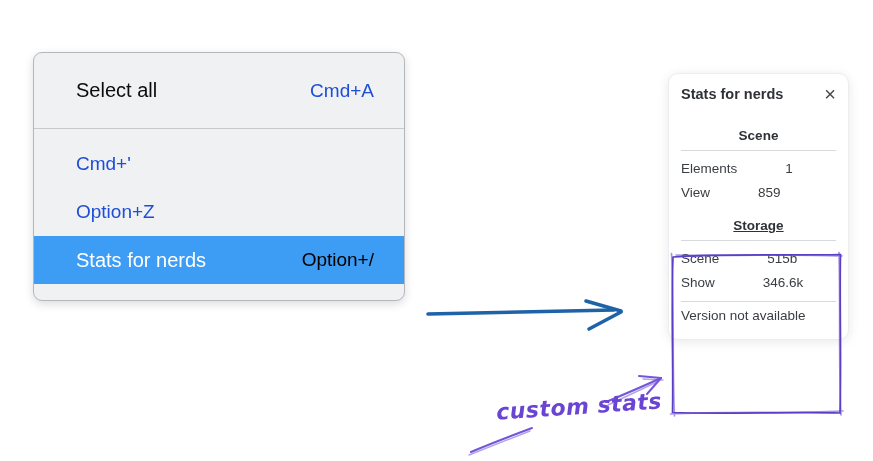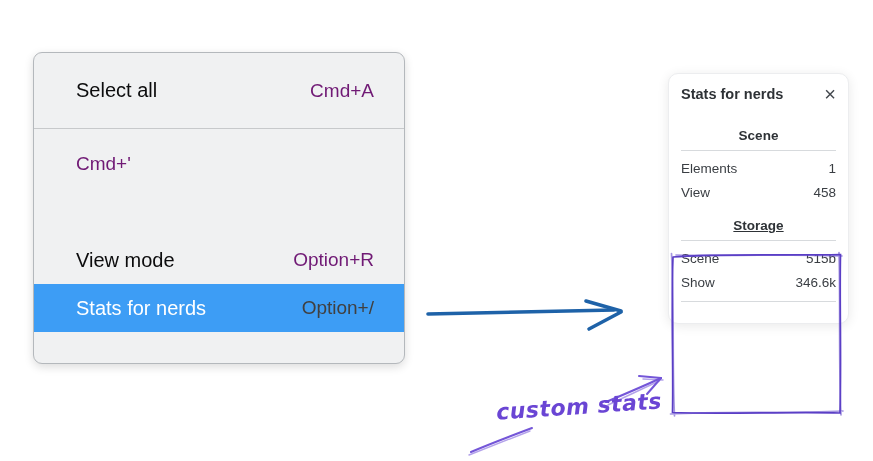--- a/index.html
+++ b/index.html
@@ -7,48 +7,48 @@
     position:relative;width:873px;height:461px;background:#ffffff;overflow:hidden;
     font-family:"Liberation Sans",sans-serif;
     --menu-highlight:#3d9df5;--flow-arrow:#1e62a8;--annotation:#7456d8;
     --annotation-text:#6a45d4;--sketch-box:#5b3fc6;
   }
 
   
   .menu{
     position:absolute;left:33px;top:52px;width:372px;box-sizing:border-box;
     background:#f0f1f2;border:1px solid #b4b8bc;border-radius:9px;
-    box-shadow:0 3px 10px rgba(0,0,0,.14);overflow:hidden;padding-bottom:31px;
+    box-shadow:0 3px 10px rgba(0,0,0,.14);overflow:hidden;padding-bottom:16px;
   }
   .menu-item{
     height:48px;display:flex;justify-content:space-between;align-items:center;
     padding:0 30px 0 42px;font-size:20px;color:#0c0c0d;cursor:default;white-space:nowrap;
   }
   .menu-item.tall{height:75px;}
   .menu-sep{height:1px;background:#c7c9cb;}
   .menu-group{padding-top:11px;}
-  .mi-shortcut{font-size:19px;color:#701a75;}
+  .mi-shortcut{font-size:19px;color:#1d4ed8;}
   .menu-item.highlighted{background:var(--menu-highlight);color:#ffffff;font-weight:500;}
-  .menu-item.highlighted .mi-shortcut{color:#404040;font-weight:400;}
+  .menu-item.highlighted .mi-shortcut{color:#000000;font-weight:400;}
 
   
   .panel{
     position:absolute;left:668px;top:73px;width:181px;box-sizing:border-box;
     background:#fff;border:1px solid #ecedef;border-radius:10px;
     box-shadow:0 2px 12px rgba(0,0,0,.09);
     padding:12px 12px 16px;font-size:13.5px;color:#3a3e43;
   }
   .panel-header{display:flex;justify-content:space-between;align-items:center;}
   .panel-title{font-weight:700;font-size:14.5px;color:#2e3236;}
   .panel-close{font-size:20px;line-height:14px;color:#43484e;cursor:pointer;font-weight:300;}
   .sec-head{font-weight:700;text-align:center;font-size:13.5px;color:#2e3236;}
   .sec-head.first{margin-top:26px;}
   .sec-head.mt{margin-top:14px;text-decoration:underline;}
   .sec-sep{border-top:1px solid #d7dadd;margin:7px 0 5px;}
-  .stat-row{display:flex;justify-content:space-between;padding:4.5px 0;}
+  .stat-row{display:flex;justify-content:flex-start;padding:4.5px 0;gap:48px;}
   .stat-note{margin-top:6px;white-space:nowrap;}
 
   
   .drawing{position:absolute;pointer-events:none;}
   .flow-arrow path{stroke:var(--flow-arrow);stroke-width:3.6;fill:none;stroke-linecap:round;}
   .sketch-box path{stroke:var(--sketch-box);stroke-width:1.7;fill:none;stroke-linecap:round;}
   .anno-arrow path{stroke:var(--annotation);stroke-width:2;fill:none;stroke-linecap:round;}
   .anno-arrow path.ghost{opacity:.55;stroke-width:1.4;}
   .annotation-label{
     position:absolute;left:496px;top:394px;font-size:22px;font-style:italic;font-weight:700;
@@ -65,24 +65,21 @@
     <div class="menu-item tall">
       <span class="mi-label">Select all</span>
       <span class="mi-shortcut">Cmd+A</span>
     </div>
     <div class="menu-sep"></div>
     <div class="menu-group">
       <div class="menu-item">
         <span class="mi-shortcut">Cmd+'</span>
       </div>
       <div class="menu-item">
-      </div>
-      <div class="menu-item">
-        <span class="mi-label">View mode</span>
-        <span class="mi-shortcut">Option+R</span>
+        <span class="mi-shortcut">Option+Z</span>
       </div>
       <div class="menu-item highlighted">
         <span class="mi-label">Stats for nerds</span>
         <span class="mi-shortcut">Option+/</span>
       </div>
     </div>
   </div>
 
   <svg class="drawing flow-arrow" style="left:418px;top:292px" width="215" height="46" viewBox="0 0 215 46">
     <path d="M10 22 L 196 18"></path>
@@ -98,39 +95,40 @@
 
     <div class="section">
       <div class="sec-head first">Scene</div>
       <div class="sec-sep"></div>
       <div class="stat-row">
         <span>Elements</span>
         <span>1</span>
       </div>
       <div class="stat-row">
         <span>View</span>
-        <span>458</span>
+        <span>859</span>
       </div>
     </div>
 
     <div class="section">
       <div class="sec-head mt">Storage</div>
       <div class="sec-sep"></div>
       <div class="stat-row">
         <span>Scene</span>
         <span>515b</span>
       </div>
       <div class="stat-row">
         <span>Show</span>
         <span>346.6k</span>
       </div>
     </div>
 
     <div class="section">
       <div class="sec-sep"></div>
+      <div class="stat-note">Version not available</div>
     </div>
   </div>
 
   <svg class="drawing sketch-box" style="left:664px;top:246px" width="186" height="176" viewBox="0 0 186 176">
     <path d="M9 11 C 50 7.5, 120 9.5, 176.5 8.5 C 175.5 55, 177.5 115, 176 167 C 130 165.5, 55 168.5, 8.5 166.5 C 9.5 125, 7 60, 9 11"></path>
     <path d="M12 9 C 70 10.5, 140 7.5, 178 10 M 175 6.5 C 176.5 60, 174.5 120, 177 169 M 179 165 C 120 167.5, 50 165, 6.5 168 M 10.5 170 C 8 120, 10.5 65, 7.5 7.5" opacity="0.55"></path>
   </svg>
 
   <svg class="drawing anno-arrow" style="left:410px;top:358px" width="265" height="102" viewBox="0 0 265 102">
     <path d="M61 94 C 82 85, 106 76, 122 70"></path>

